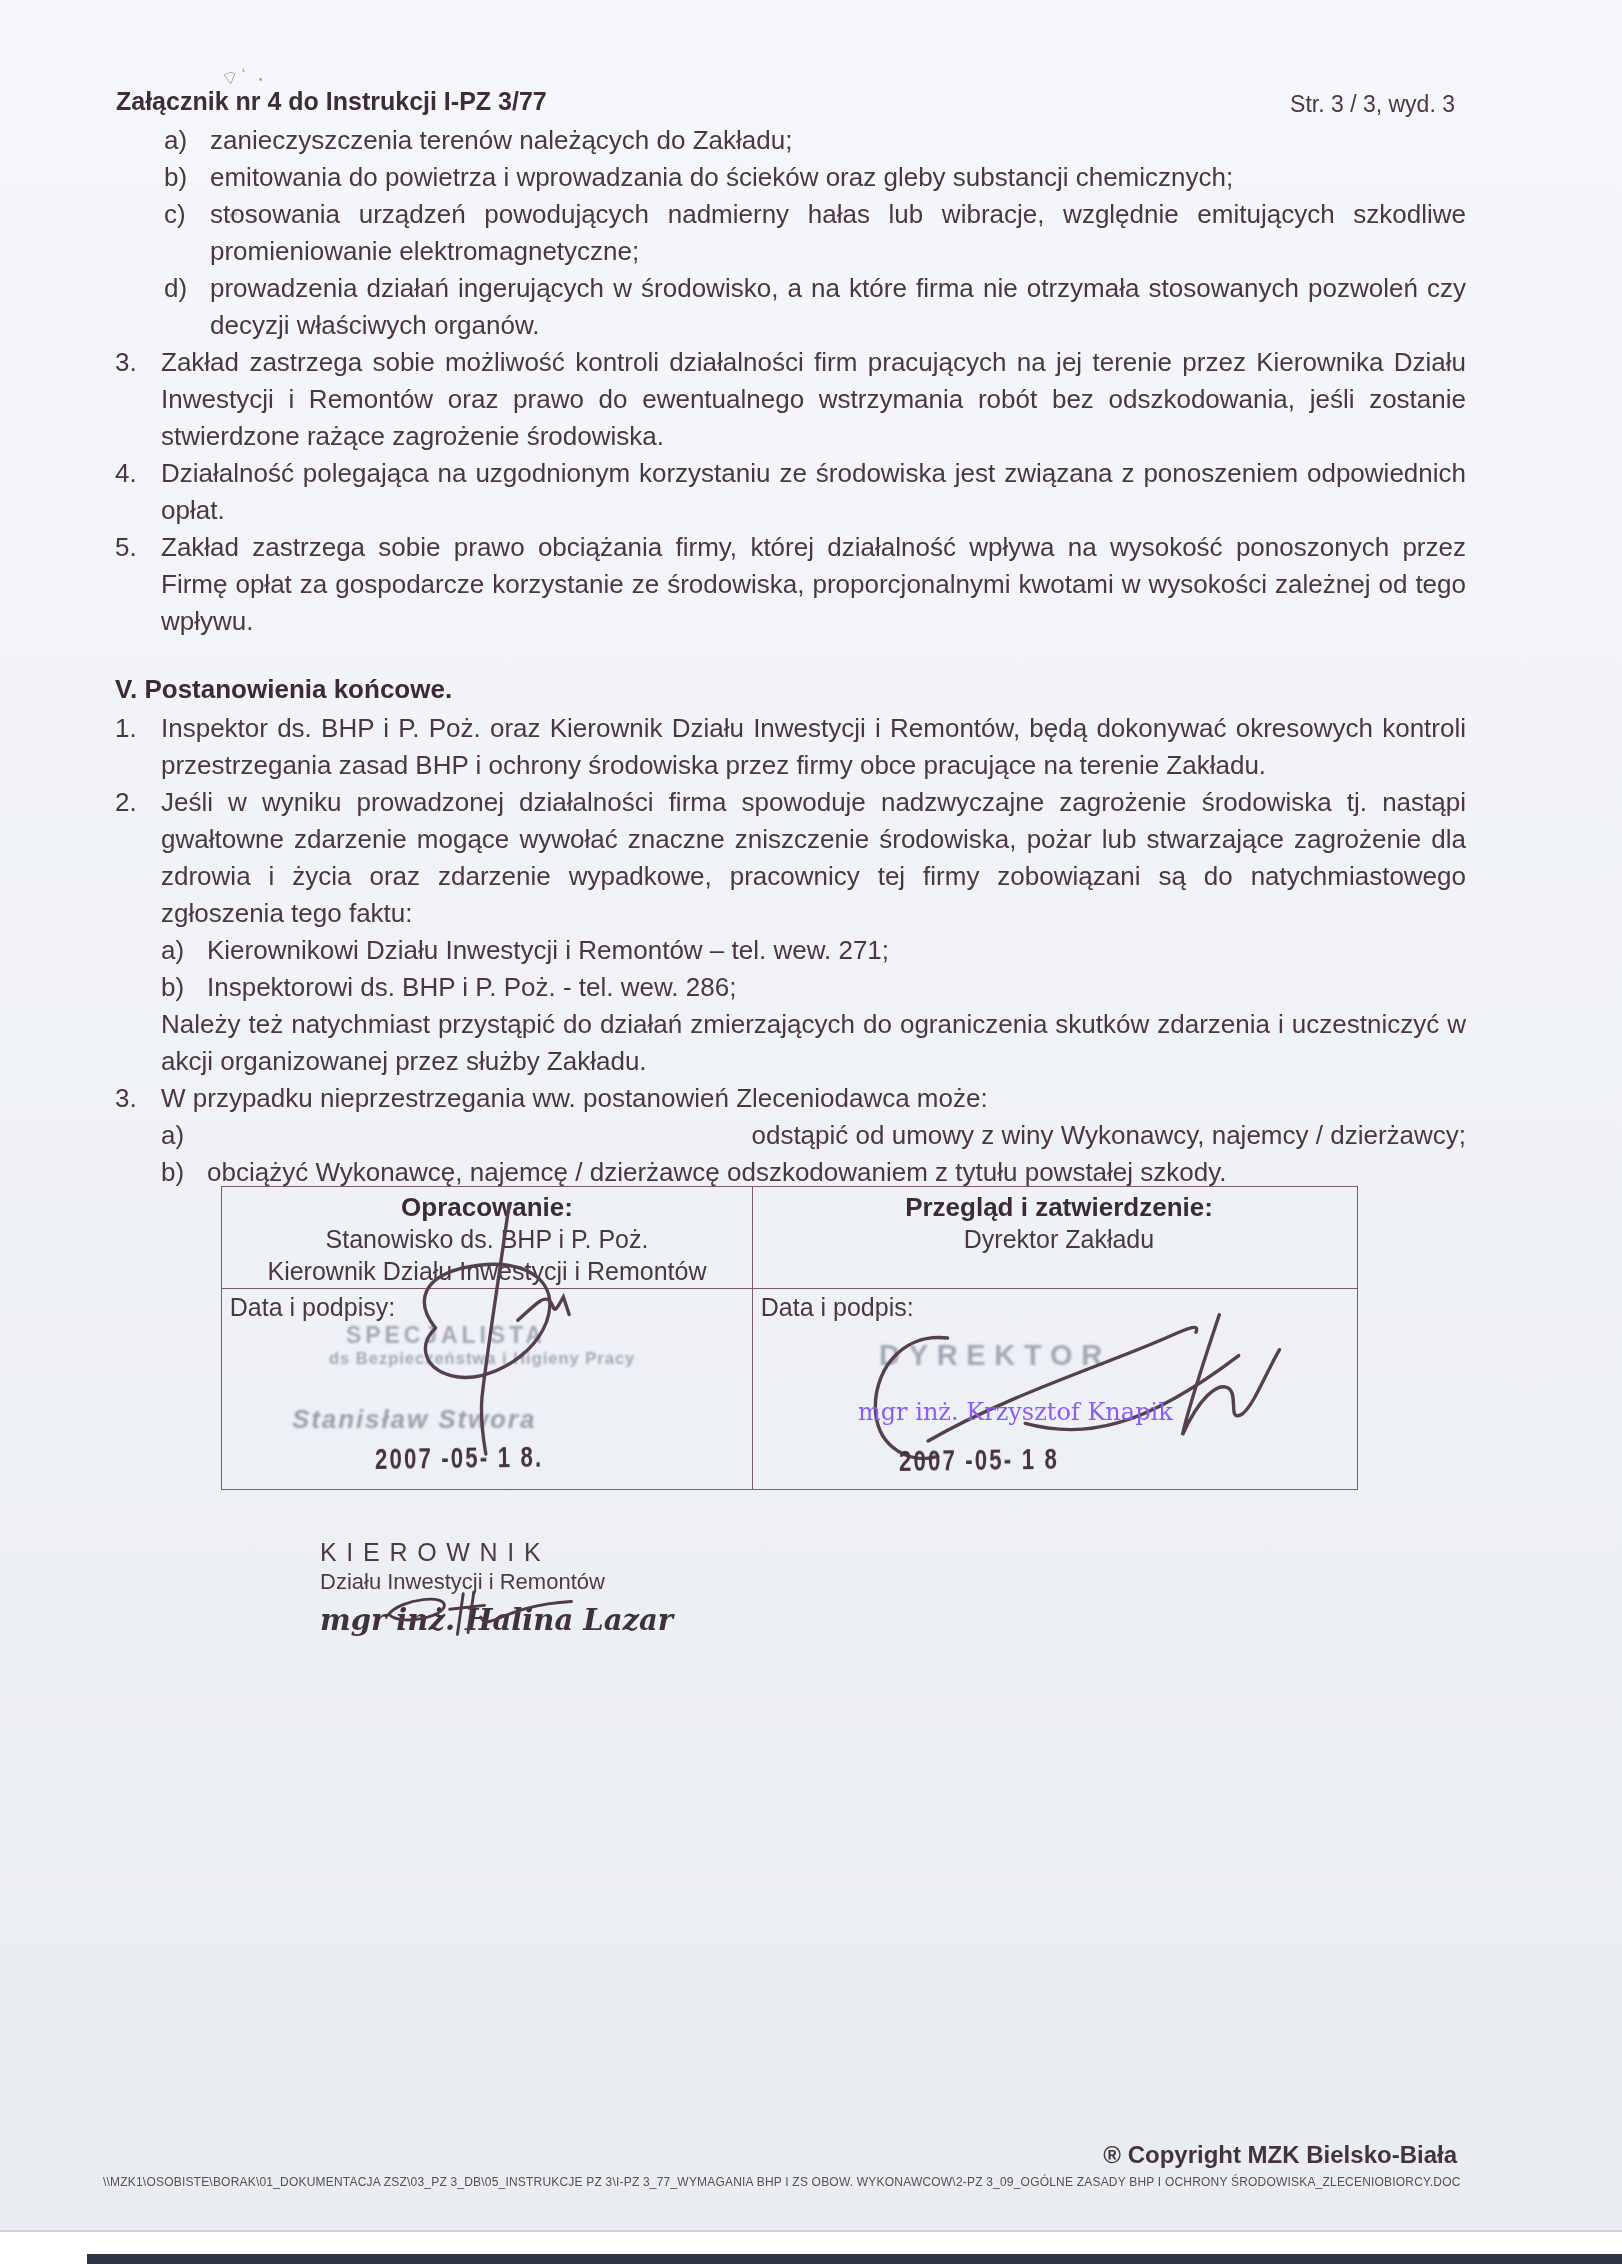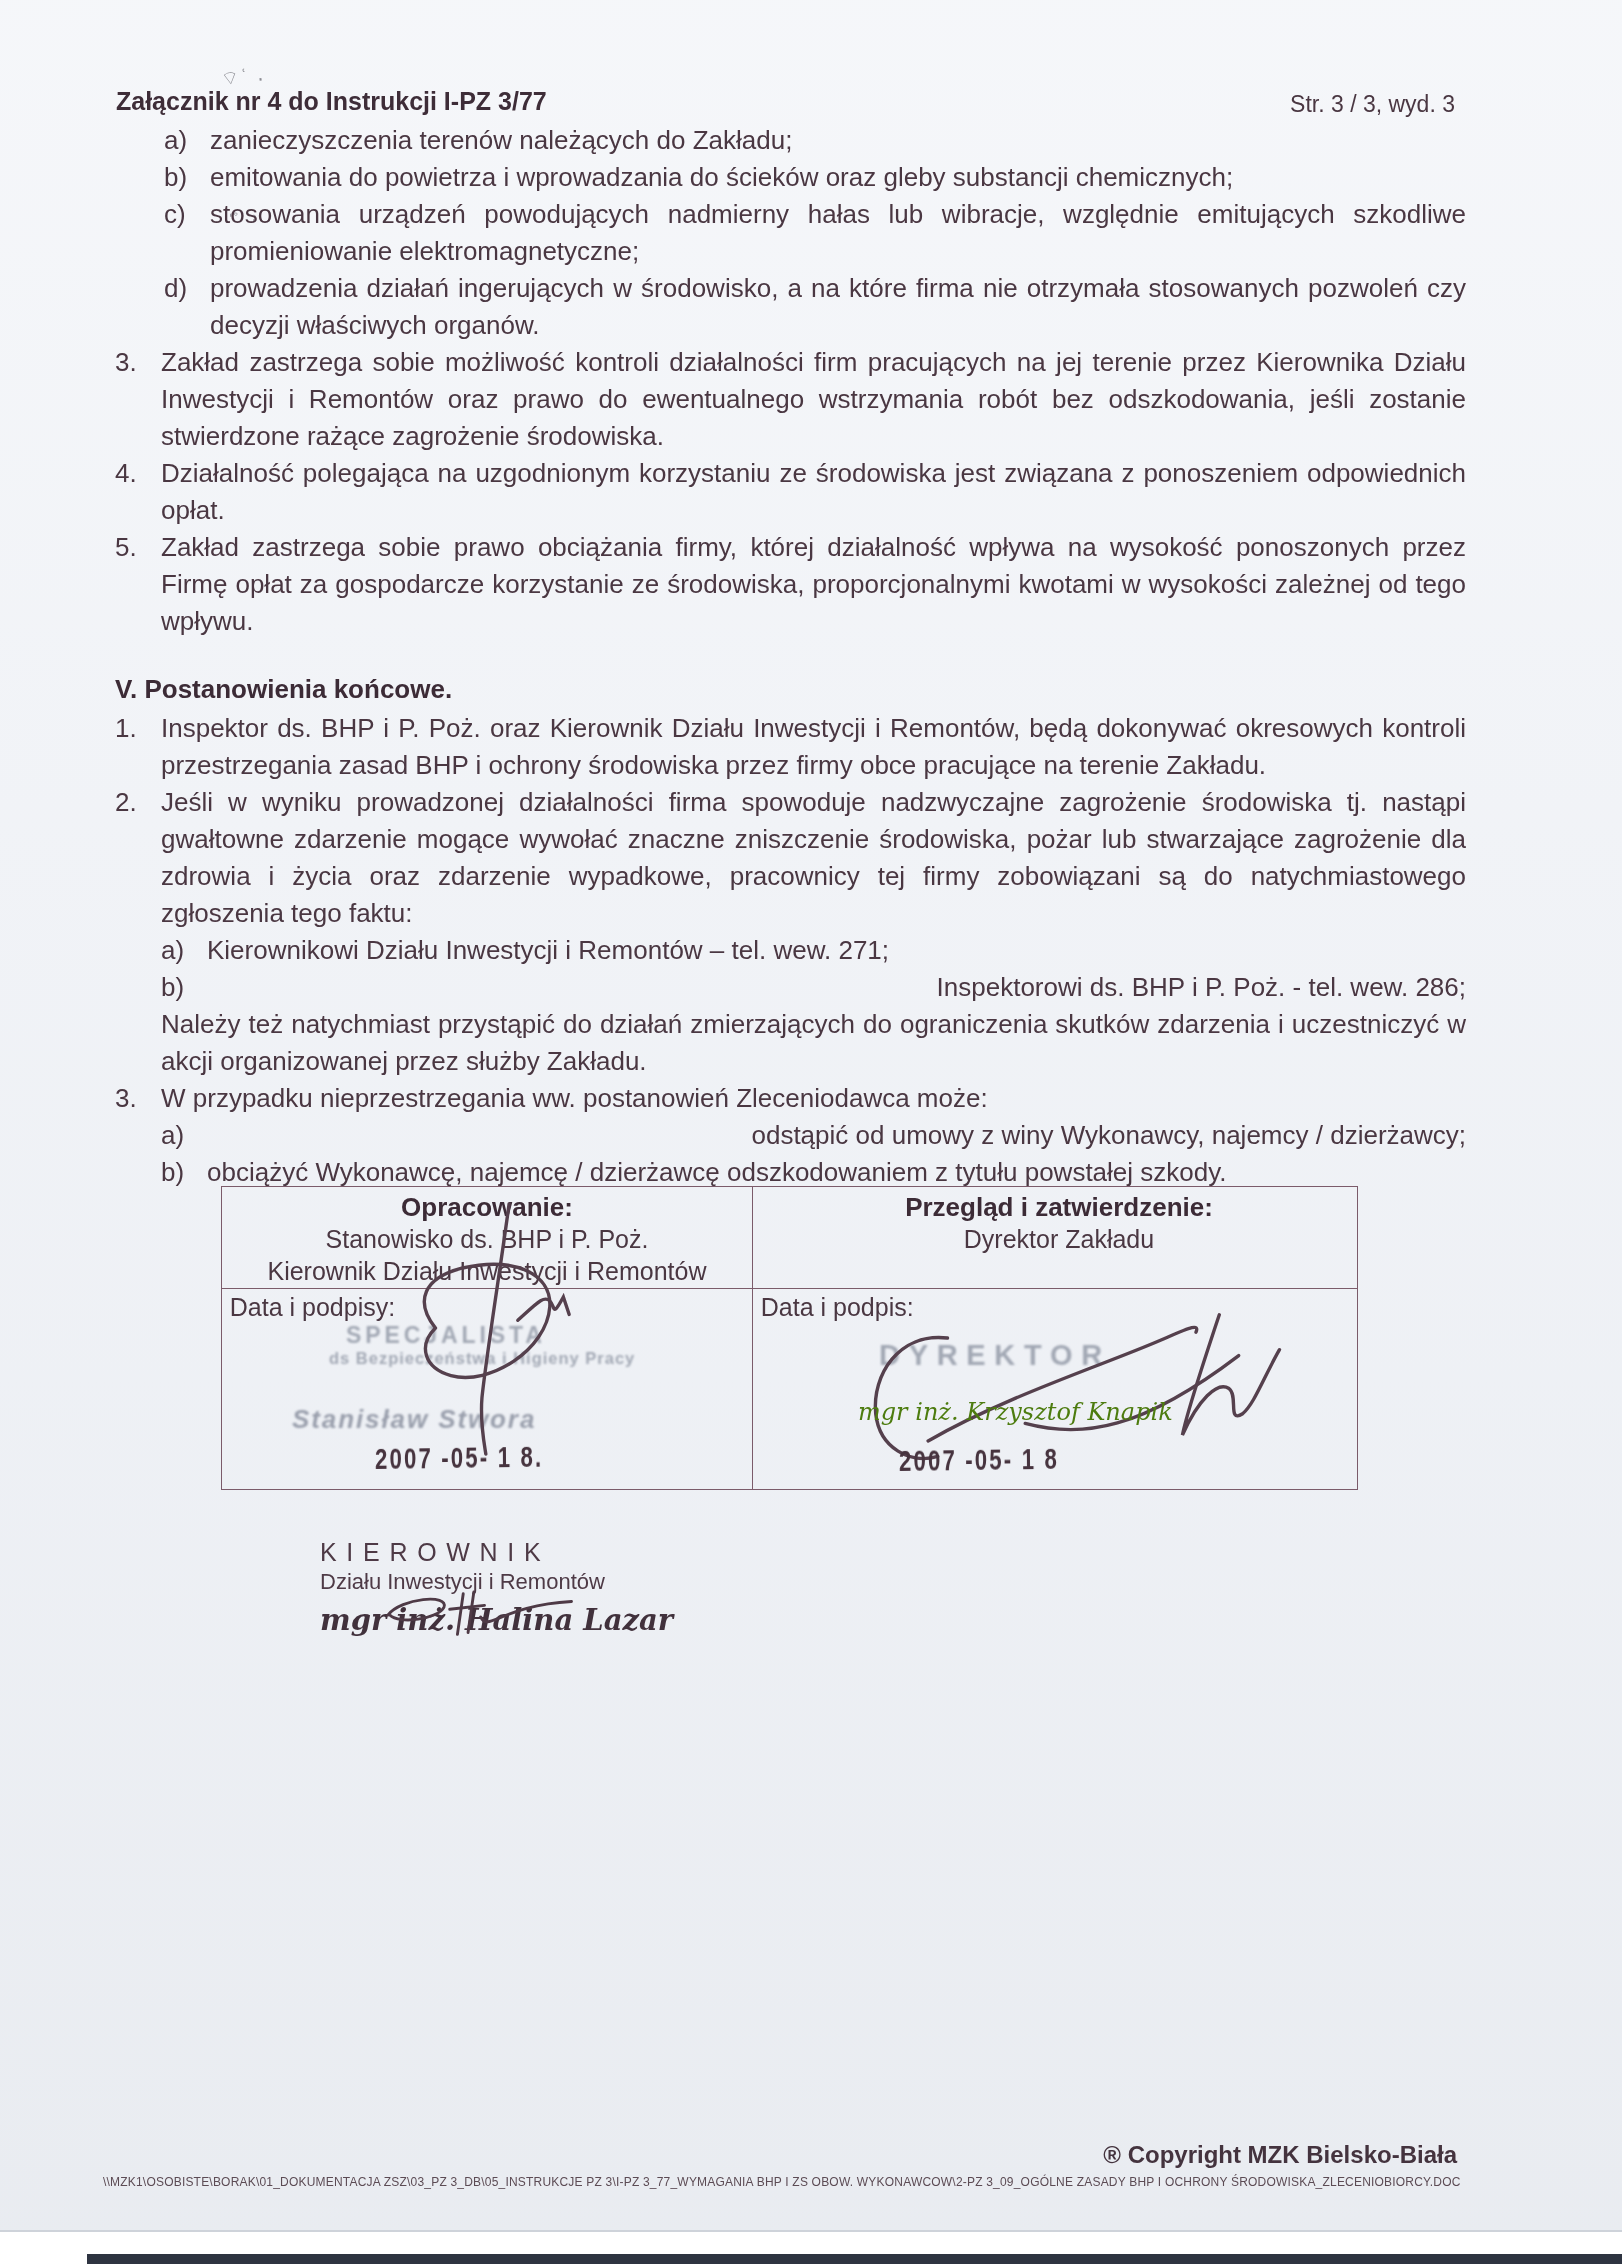--- a/index.html
+++ b/index.html
@@ -41,21 +41,21 @@
   .trow.r1{border-bottom:1.9px solid #7b5b6a;height:101px;gap:8px;}
   .trow.r2{height:200px;}
   .tcell{position:relative;padding:3.9px 7.8px;}
   .tcell.cl{border-right:1.9px solid #7b5b6a;}
   .cell-center{text-align:center;line-height:32px;}
   .cell-title{font-weight:bold;font-size:26px;color:#3c2b36;}
   .date-label{font-size:25px;}
 
   .stamp-faint{position:absolute;color:#8f96a4;filter:blur(1.1px);opacity:.8;font-weight:bold;white-space:nowrap;}
   .stamp-name-faint{position:absolute;color:#8b91a0;filter:blur(0.8px);opacity:.85;font-weight:bold;font-style:italic;white-space:nowrap;}
-  .stamp-serif{position:absolute;font-family:"DejaVu Serif",serif;font-style:italic;color:#4d7c0f;white-space:nowrap;filter:blur(0.3px);}
+  .stamp-serif{position:absolute;font-family:"DejaVu Serif",serif;color:#8b5cf6;white-space:nowrap;filter:blur(0.3px);}
   .date-stamp{
     position:absolute;font-weight:bold;font-size:30px;color:#46333e;
     letter-spacing:2.9px;white-space:nowrap;
     transform:scaleX(.74) rotate(-.6deg);transform-origin:left center;
     filter:blur(0.2px);
   }
   .sig-svg{position:absolute;overflow:visible;}
   .sig-svg path{fill:none;stroke:#55404d;stroke-width:3.5;stroke-linecap:round;}
 
   .kier-block{position:absolute;left:320px;top:1538px;width:330px;color:#4e3a46;}
@@ -126,21 +126,21 @@
       <div class="item">
         <span class="marker">2.</span>
         <div class="txt">
           <div class="note">Jeśli w wyniku prowadzonej działalności firma spowoduje nadzwyczajne zagrożenie środowiska tj. nastąpi gwałtowne zdarzenie mogące wywołać znaczne zniszczenie środowiska, pożar lub stwarzające zagrożenie dla zdrowia i życia oraz zdarzenie wypadkowe, pracownicy tej firmy zobowiązani są do natychmiastowego zgłoszenia tego faktu:</div>
           <div class="item">
             <span class="marker">a)</span>
             <span class="txt" style="text-align:left;">Kierownikowi Działu Inwestycji i Remontów – tel. wew. 271;</span>
           </div>
           <div class="item">
             <span class="marker">b)</span>
-            <span class="txt" style="text-align:right;">Inspektorowi ds. BHP i P. Poż. - tel. wew. 286;</span>
+            <span class="txt" style="text-align:left;">Inspektorowi ds. BHP i P. Poż. - tel. wew. 286;</span>
           </div>
           <div class="note">Należy też natychmiast przystąpić do działań zmierzających do ograniczenia skutków zdarzenia i uczestniczyć w akcji organizowanej przez służby Zakładu.</div>
         </div>
       </div>
 
       <div class="item">
         <span class="marker">3.</span>
         <div class="txt">
           <div>W przypadku nieprzestrzegania ww. postanowień Zleceniodawca może:</div>
           <div class="item">

